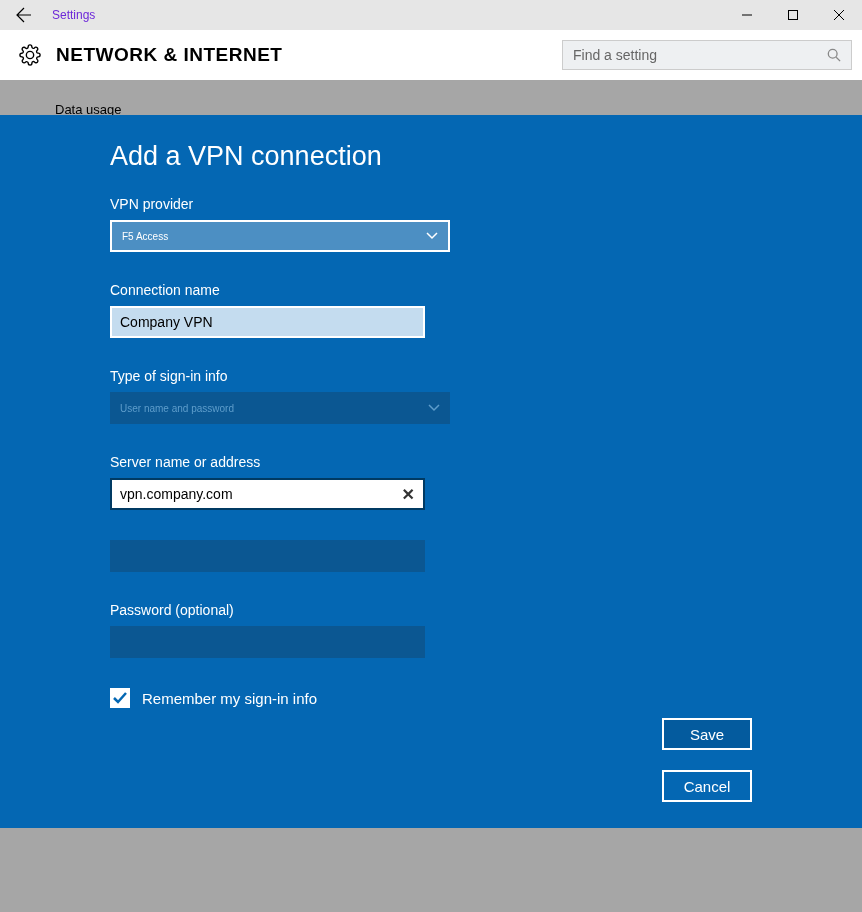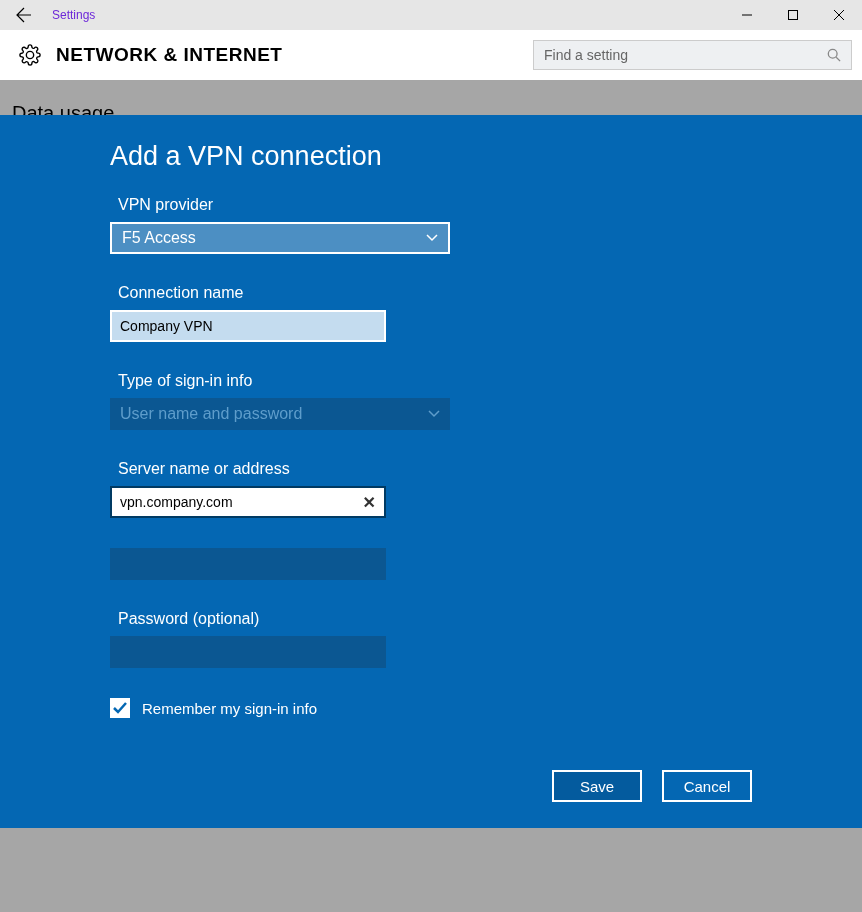--- a/index.html
+++ b/index.html
@@ -4,38 +4,38 @@
   <style>
     * { margin:0; padding:0; box-sizing:border-box; font-family:"Segoe UI", Arial, sans-serif; }
     body { width:862px; height:912px; background:#fff; overflow:hidden; position:relative; }
     .titlebar { height:30px; background:#e6e6e6; display:flex; align-items:center; color:#6d28d9; }
     .tb-back { width:48px; display:flex; align-items:center; justify-content:center; height:100%; font-size:20px; }
     .tb-title { flex:1; font-size:12px; padding-left:4px; }
     .tb-btn { width:46px; height:100%; display:flex; align-items:center; justify-content:center; font-family:sans-serif; font-size:10px; color:#000; }
     .subhead { height:50px; background:#fff; display:flex; align-items:center; padding:0 10px; }
     .gear { width:40px; display:flex; align-items:center; justify-content:center; }
     .section { font-weight:600; font-size:19px; color:#000; letter-spacing:0.5px; flex:1; padding-left:6px; }
-    .search { width:319px; height:30px; background:#eef0f2; border:1px solid #ccc; display:flex; align-items:center; color:#666; font-size:14px; padding:0 10px; justify-content:space-between; }
+    .search { width:290px; height:30px; background:#eef0f2; border:1px solid #ccc; display:flex; align-items:center; color:#666; font-size:14px; padding:0 10px; justify-content:space-between; }
     .content { position:relative; height:832px; }
     .sidebar { width:324px; height:100%; padding-top:12px; }
-    .side-item { padding:10px 12px; font-size:20px; color:#000; }
+    .side-item { padding:10px 12px; font-size:13px; color:#000;margin-left:43px; }
     .dim { position:absolute; top:80px; left:0; right:0; bottom:0; background:rgba(0,0,0,0.35); }
     .dialog { position:absolute; top:115px; left:0; right:0; height:713px; background:#0467b3; color:#fff; padding:26px 110px 0; }
     .dlg-title { font-size:27px; font-weight:300; margin-bottom:24px; }
-    .fld-label { font-size:16px; margin-bottom:8px;margin-left:8px; }
+    .fld-label { font-size:14px; margin-bottom:8px; }
     .group { margin-bottom:30px; }
-    .select { width:340px; height:32px; background:#4c8fc3; border:2px solid #fff; display:flex; align-items:center; justify-content:space-between; padding:0 10px; font-size:16px; color:#fff; }
+    .select { width:340px; height:32px; background:#4c8fc3; border:2px solid #fff; display:flex; align-items:center; justify-content:space-between; padding:0 10px; font-size:10px; color:#fff; }
     .select.dis { background:#0b5792; border:none; color:#5e9dcb; }
-    .input { width:276px; height:32px; border:2px solid #fff; background:#c4dcef; color:#000; padding:0 8px; font-size:14px; display:flex; align-items:center; }
+    .input { width:315px; height:32px; border:2px solid #fff; background:#c4dcef; color:#000; padding:0 8px; font-size:14px; display:flex; align-items:center; }
     .input.active { background:#fff; border:2px solid #003a63; position:relative; justify-content:space-between; }
     .input.empty { background:#0b5792; border:none; }
     .clear { font-size:16px; color:#333; font-weight:bold; }
     .cb-row { display:flex; align-items:center; margin-top:10px; font-size:15px; }
     .cb { width:20px; height:20px; background:#fff; margin-right:12px; display:flex; align-items:center; justify-content:center; }
-    .btns { position:absolute; right:110px; bottom:26px; display:flex; gap:20px; }
+    .btns { position:absolute; right:110px; bottom:26px; display:flex; gap:20px;flex-direction:column; }
     .btn { width:90px; height:32px; border:2px solid #fff; display:flex; align-items:center; justify-content:center; font-size:15px; color:#fff; }
     .btn.primary { background:#045b9e; }
   </style>
 </head>
 <body>
 
 <div class="titlebar">
   <div class="tb-back">
     <svg width="16" height="16" viewBox="0 0 16 16">
         <path d="M8 1 L1 8 L8 15 M1 8 L15 8" stroke="#000" stroke-width="1.2" fill="none"></path>

